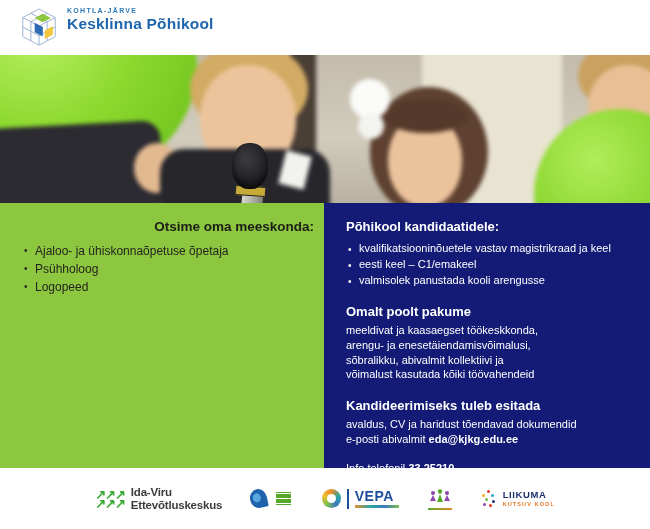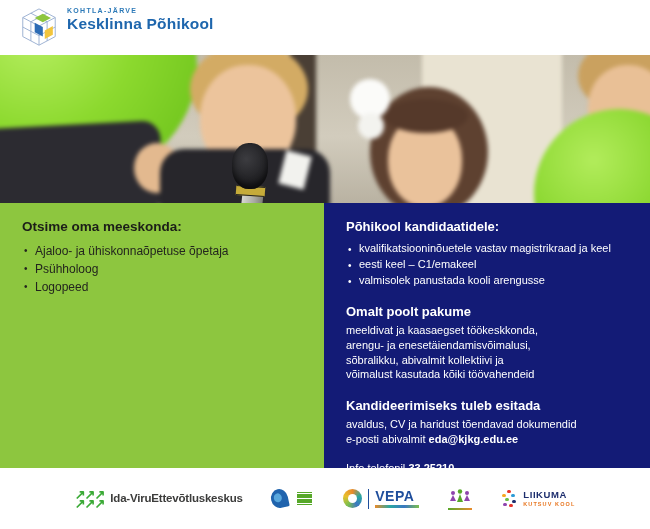--- a/index.html
+++ b/index.html
@@ -48,39 +48,39 @@
       border-top:1.5px solid #222;border-bottom:1.5px solid #222;transform:rotate(4deg);}
   .mic-handle{position:absolute;left:240px;top:139px;width:21px;height:46px;
       background:linear-gradient(90deg,#d8d8d2 0%,#a9a9a2 60%,#7e7e78 100%);transform:rotate(6deg);}
 
   
   .content{position:absolute;top:203px;left:0;width:650px;height:265px;display:flex;}
   .panel-left{width:324px;height:265px;background:#8dc63f;box-sizing:border-box;
       padding:16px 10px 0 22px;color:#23251e;}
   .panel-right{width:326px;height:265px;background:#131b76;box-sizing:border-box;
       padding:16px 16px 0 22px;color:#ffffff;}
-  .h-left{font-size:13.5px;font-weight:bold;color:#1c1e18;margin:0 0 8px 0;}
+  .h-left{font-size:13.5px;font-weight:bold;color:#1c1e18;margin:0 0 8px 0;text-align:right;}
   .h-right{font-size:13px;font-weight:bold;margin:0 0 7px 0;}
   ul.blist{list-style:none;margin:0;padding:0;}
   ul.blist li{position:relative;padding-left:13px;font-size:12px;line-height:1.5;}
   .panel-right ul.blist li{font-size:11px;line-height:1.45;}
   ul.blist li::before{content:"•";position:absolute;left:2px;top:0;font-size:10px;line-height:1.7;}
   .offer-block{margin-top:15px;}
   .body-line{font-size:11px;line-height:1.35;}
   .apply-block{margin-top:16px;}
   .bold{font-weight:bold;}
   .info-line{margin-top:15px;font-size:11px;}
 
   
   .footer{position:absolute;top:468px;left:0;width:650px;height:61px;background:#ffffff;
       display:flex;align-items:center;justify-content:center;gap:28px;}
   .lg{display:flex;align-items:center;gap:6px;}
   .iv-arrows{display:flex;flex-direction:column;color:#3baa36;font-weight:900;
       font-size:13px;line-height:9px;letter-spacing:-1px;}
-  .iv-text{display:flex;flex-direction:row;color:#3c3c3b;font-weight:bold;
+  .iv-text{display:flex;flex-direction:column;color:#3c3c3b;font-weight:bold;
       font-size:11.5px;line-height:1.08;letter-spacing:-.2px;}
   .tek-swirl{width:17px;height:19px;background:#1f63ad;border-radius:60% 60% 10% 60%;
       position:relative;transform:rotate(-12deg);}
   .tek-swirl::after{content:"";position:absolute;left:3px;top:4px;width:8px;height:9px;
       border-radius:50%;background:#58a7dd;}
   .tek-box{width:21px;height:19px;border-radius:3px;background:#57a829;
       background-image:linear-gradient(#fff 1px,transparent 1px);
       background-size:100% 5px;background-position:0 4px;background-repeat:repeat-y;
       background-clip:content-box;padding:3px 3px;box-sizing:border-box;}
   .vepa-dots{width:19px;height:19px;border-radius:50%;

